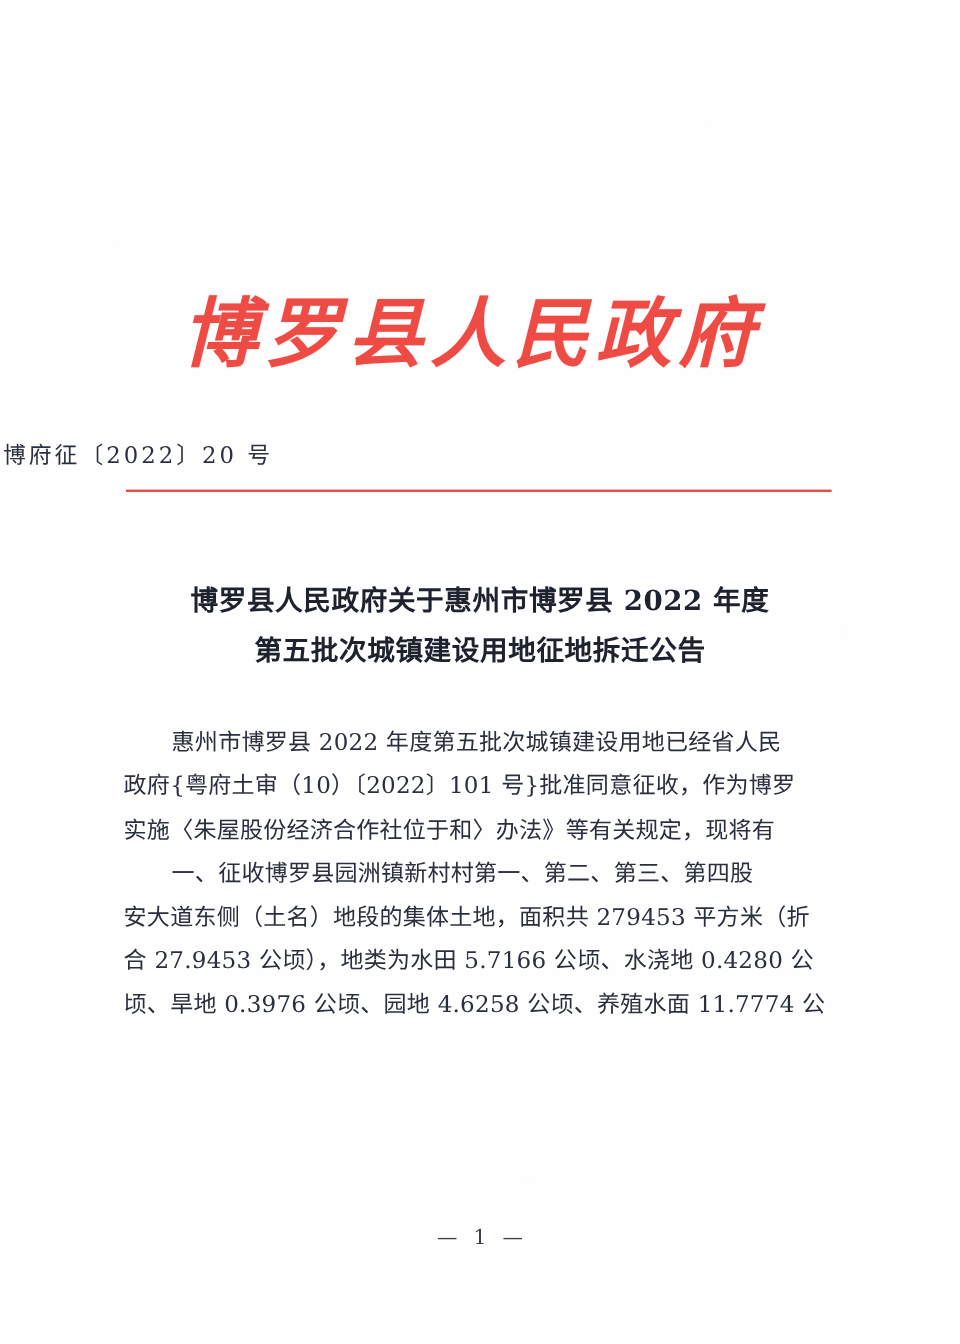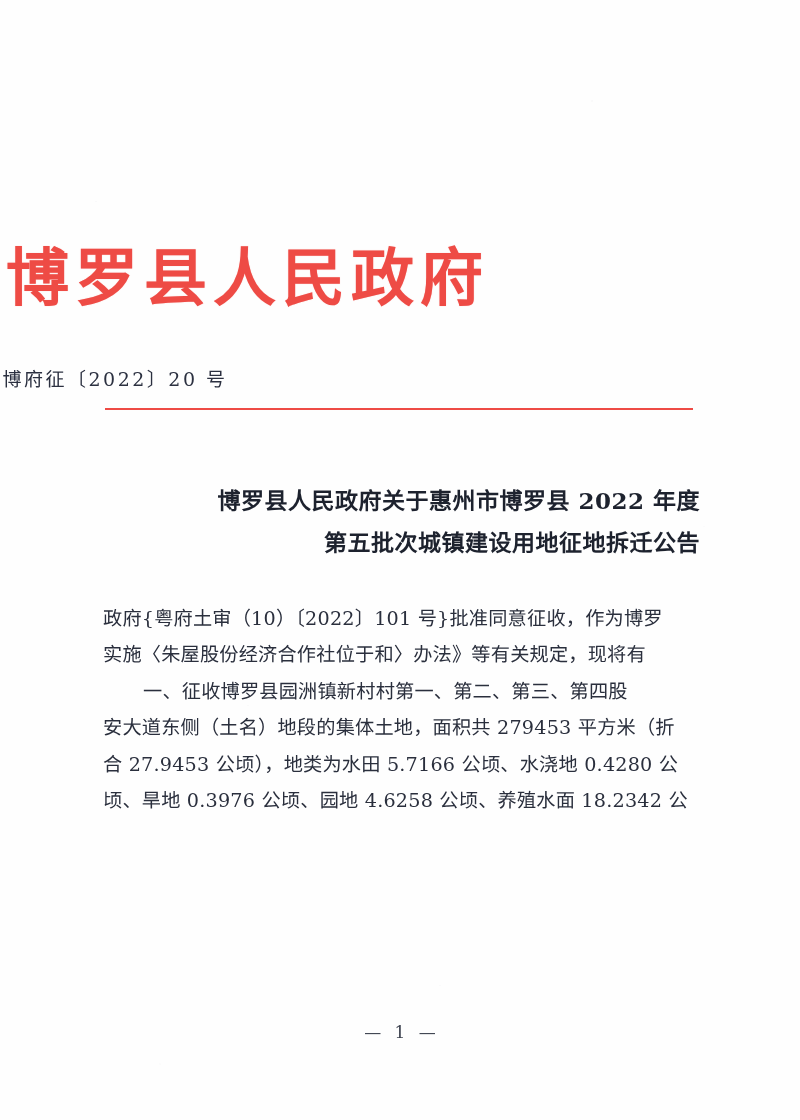--- a/index.html
+++ b/index.html
@@ -37,29 +37,31 @@
       radial-gradient(circle at 55% 88%, rgba(120,120,140,0.03) 0 1px, transparent 1px),
       radial-gradient(circle at 20% 95%, rgba(120,120,140,0.02) 0 1px, transparent 1px);
   }
 
   
   .masthead {
     position: absolute;
     top: 245px;
     left: 0;
     width: 780px;
+    text-align: center;
     color: #ee4b45;
     font-family: "DejaVu Serif", "Liberation Serif", serif;
     font-weight: bold;
     font-size: 63px;
     line-height: 1.05;
     letter-spacing: 6px;
     text-indent: 6px;
     white-space: nowrap;
     text-shadow: 0 0 1px rgba(238,75,69,0.35);
+    font-style: italic;
   }
 
   
   .doc-number {
     position: absolute;
     top: 364px;
     left: 0;
     width: 800px;
     text-align: left;
     color: #2b3040;
@@ -78,21 +80,21 @@
     height: 2px;
     background: #ee4b45;
   }
 
   
   .doc-title {
     position: absolute;
     top: 480px;
     left: 100px;
     width: 600px;
-    text-align: right;
+    text-align: center;
     color: #1d222e;
     font-weight: bold;
     font-size: 23px;
     line-height: 42px;
     letter-spacing: 0.5px;
   }
   .doc-title .tline {
     display: block;
     white-space: nowrap;
   }
@@ -142,23 +144,24 @@
   <div class="doc-number">博府征〔2022〕20 号</div>
 
   <div class="red-rule"></div>
 
   <div class="doc-title">
     <span class="tline">博罗县人民政府关于惠州市博罗县 2022 年度</span>
     <span class="tline">第五批次城镇建设用地征地拆迁公告</span>
   </div>
 
   <div class="body-text">
+    <span class="pline indent">惠州市博罗县 2022 年度第五批次城镇建设用地已经省人民</span>
     <span class="pline">政府{粤府土审（10）〔2022〕101 号}批准同意征收，作为博罗</span>
     <span class="pline">实施〈朱屋股份经济合作社位于和〉办法》等有关规定，现将有</span>
     <span class="pline indent">一、征收博罗县园洲镇新村村第一、第二、第三、第四股</span>
     <span class="pline">安大道东侧（土名）地段的集体土地，面积共 279453 平方米（折</span>
     <span class="pline">合 27.9453 公顷），地类为水田 5.7166 公顷、水浇地 0.4280 公</span>
-    <span class="pline">顷、旱地 0.3976 公顷、园地 4.6258 公顷、养殖水面 18.2342 公</span>
+    <span class="pline">顷、旱地 0.3976 公顷、园地 4.6258 公顷、养殖水面 11.7774 公</span>
   </div>
 
   <div class="page-footer">— 1 —</div>
 
 </div>
 
 </body></html>

